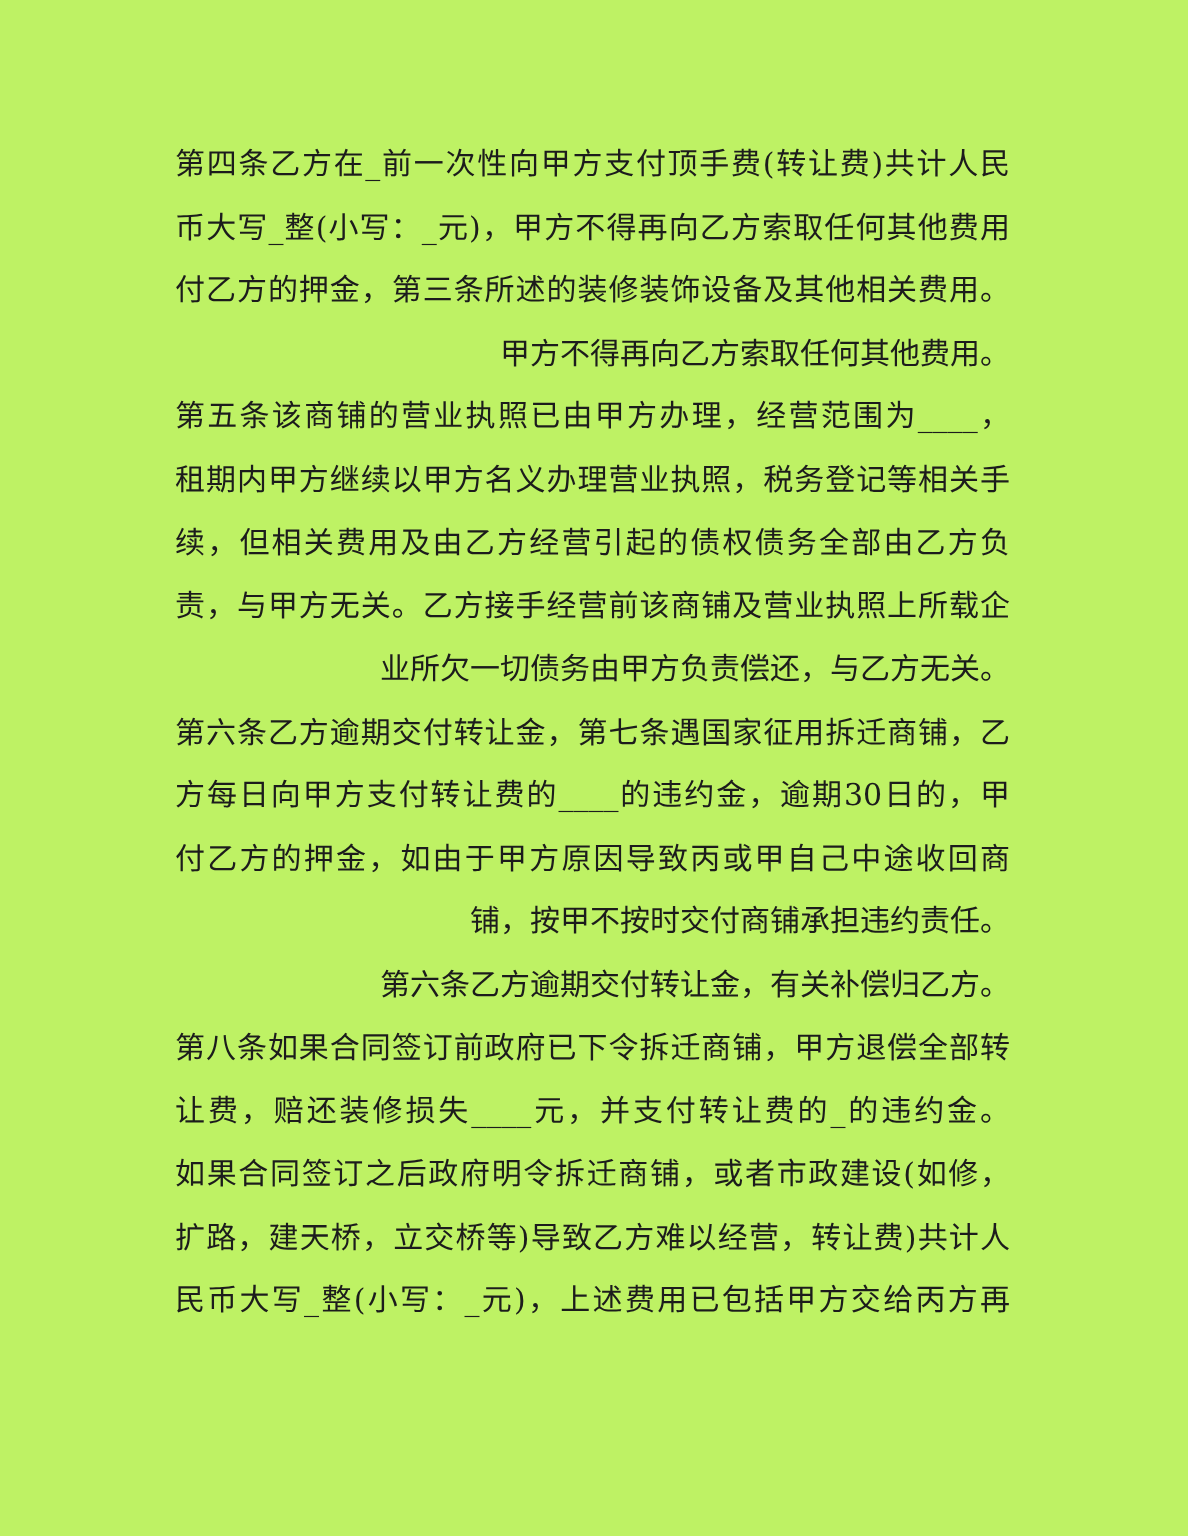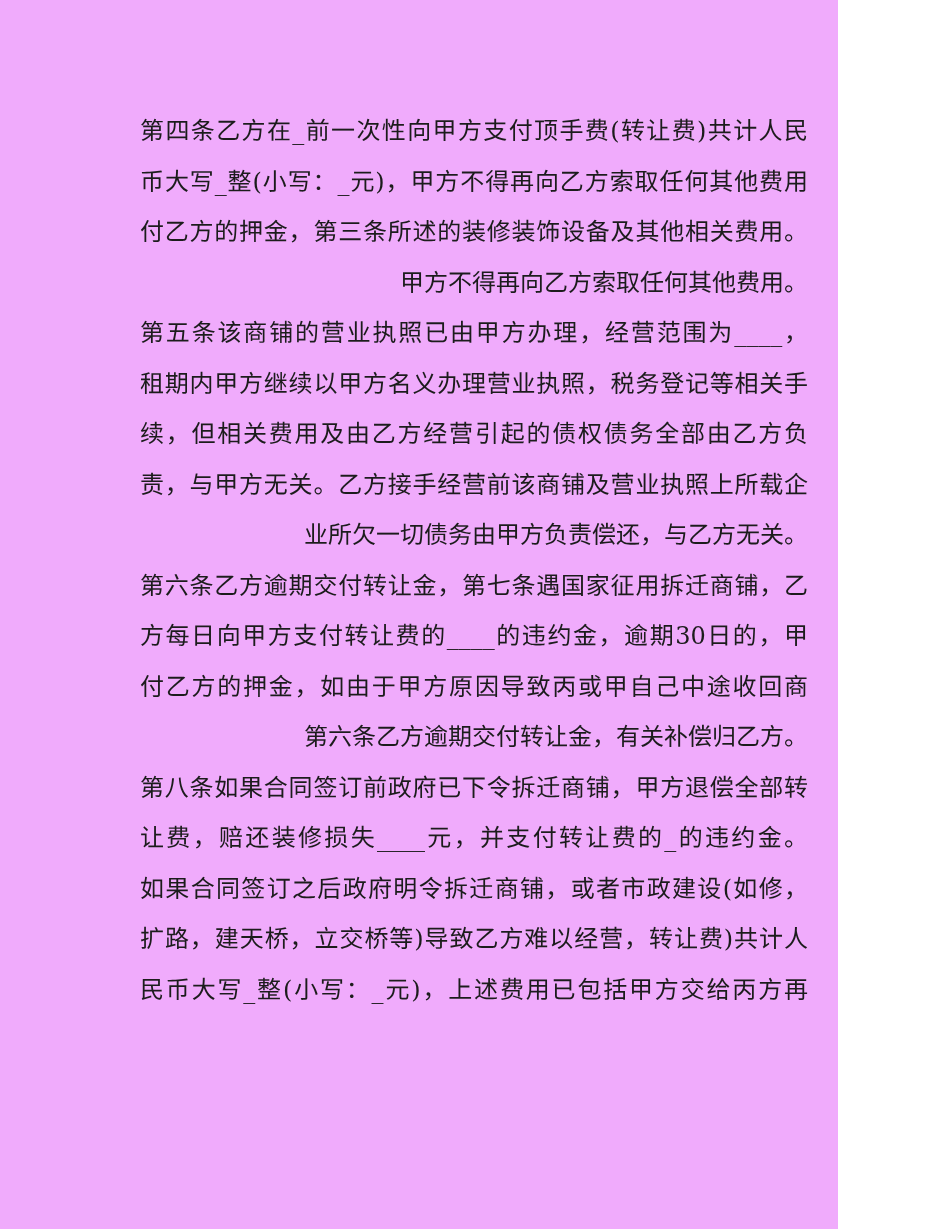--- a/index.html
+++ b/index.html
@@ -11,23 +11,23 @@
       height: 1229px;
       position: relative;
       background: #ffffff;
       overflow: hidden;
       font-family: "DejaVu Serif", "Liberation Serif", serif;
     }
     .page {
       position: absolute;
       left: 0;
       top: 0;
-      width: 838px;
+      width: 950px;
       height: 1229px;
-      background: #f0abfc;
+      background: #bef264;
     }
     .textblock {
       position: absolute;
       left: 140px;
       top: 106px;
       width: 668px;
       color: #1c1c1c;
       font-size: 24px;
     }
     .para {
@@ -64,20 +64,21 @@
       <div class="line j">租期内甲方继续以甲方名义办理营业执照，税务登记等相关手</div>
       <div class="line j">续，但相关费用及由乙方经营引起的债权债务全部由乙方负</div>
       <div class="line j">责，与甲方无关。乙方接手经营前该商铺及营业执照上所载企</div>
       <div class="line">业所欠一切债务由甲方负责偿还，与乙方无关。</div>
     </div>
 
     <div class="para">
       <div class="line j">第六条乙方逾期交付转让金，第七条遇国家征用拆迁商铺，乙</div>
       <div class="line j">方每日向甲方支付转让费的____的违约金，逾期30日的，甲</div>
       <div class="line j">付乙方的押金，如由于甲方原因导致丙或甲自己中途收回商</div>
+      <div class="line">铺，按甲不按时交付商铺承担违约责任。</div>
     </div>
 
     <div class="para">
       <div class="line">第六条乙方逾期交付转让金，有关补偿归乙方。</div>
     </div>
 
     <div class="para">
       <div class="line j">第八条如果合同签订前政府已下令拆迁商铺，甲方退偿全部转</div>
       <div class="line j">让费，赔还装修损失____元，并支付转让费的_的违约金。</div>
       <div class="line j">如果合同签订之后政府明令拆迁商铺，或者市政建设(如修，</div>

